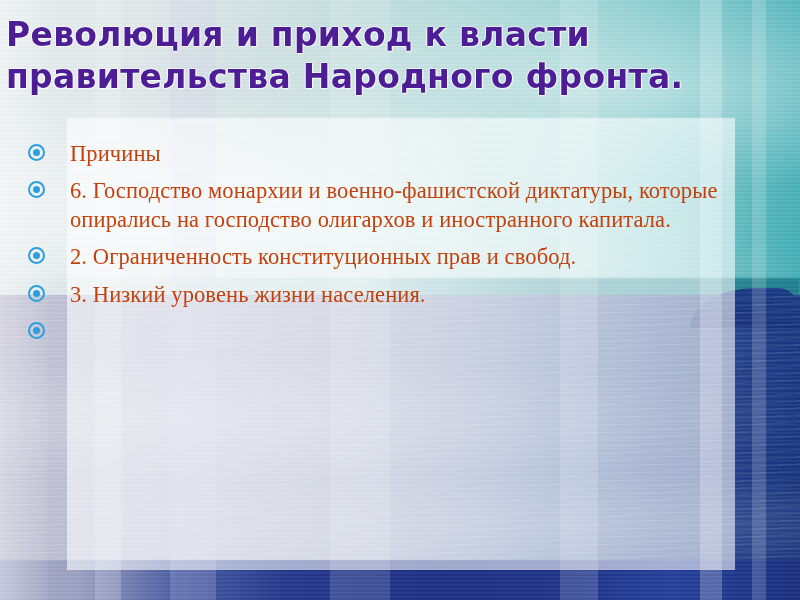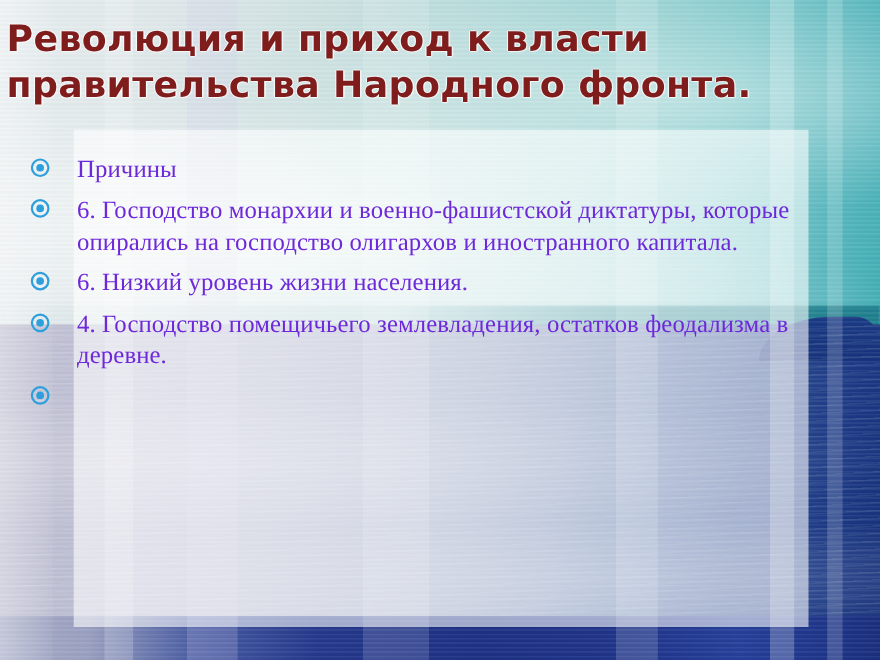--- a/index.html
+++ b/index.html
@@ -105,21 +105,21 @@
   .bg-band{position:absolute;top:0;height:600px;pointer-events:none;}
 
   
   .title{
     position:absolute;left:6px;top:14px;width:780px;
     font-family:"DejaVu Sans","Liberation Sans",sans-serif;
     font-weight:bold;
     font-size:33px;
     line-height:1.27;
     letter-spacing:.3px;
-    color:#7f1d1d;
+    color:#4c1d95;
     text-shadow:
       1px 0 0 rgba(255,255,255,.75),
       -1px 0 0 rgba(255,255,255,.75),
       0 1px 0 rgba(255,255,255,.6),
       0 -1px 0 rgba(255,255,255,.55),
       1px 1px 2px rgba(255,255,255,.5);
     white-space:pre-line;
   }
 
   
@@ -133,21 +133,21 @@
   .list{
     position:absolute;left:22px;top:140px;width:730px;
   }
   .li{
     position:relative;
     padding-left:48px;
     margin-bottom:9px;
     font-family:"Liberation Serif","DejaVu Serif",serif;
     font-size:22.5px;
     line-height:1.265;
-    color:#6d28d9;
+    color:#c2410c;
     letter-spacing:.1px;
   }
   .li .bullet{
     position:absolute;left:6px;top:4px;
     width:17px;height:17px;border-radius:50%;
     border:2.4px solid #2e9fdd;
     box-sizing:border-box;
     background:transparent;
   }
   .li .bullet::after{
@@ -193,30 +193,30 @@
     <div class="li">
       <span class="bullet"></span>
       <span>Причины</span>
     </div>
 
     <div class="li">
       <span class="bullet"></span>
       <span>6. Господство монархии и военно-фашистской диктатуры, которые опирались на господство олигархов и иностранного капитала.</span>
     </div>
 
-
-    <div class="li">
-      <span class="bullet"></span>
-      <span>6. Низкий уровень жизни населения.</span>
-    </div>
-
-    <div class="li">
-      <span class="bullet"></span>
-      <span>4. Господство помещичьего землевладения, остатков феодализма в деревне.</span>
-    </div>
+    <div class="li">
+      <span class="bullet"></span>
+      <span>2. Ограниченность конституционных прав и свобод.</span>
+    </div>
+
+    <div class="li">
+      <span class="bullet"></span>
+      <span>3. Низкий уровень жизни населения.</span>
+    </div>
+
 
     <div class="li">
       <span class="bullet"></span>
     </div>
 
 
   </div>
 
 </div>
 

